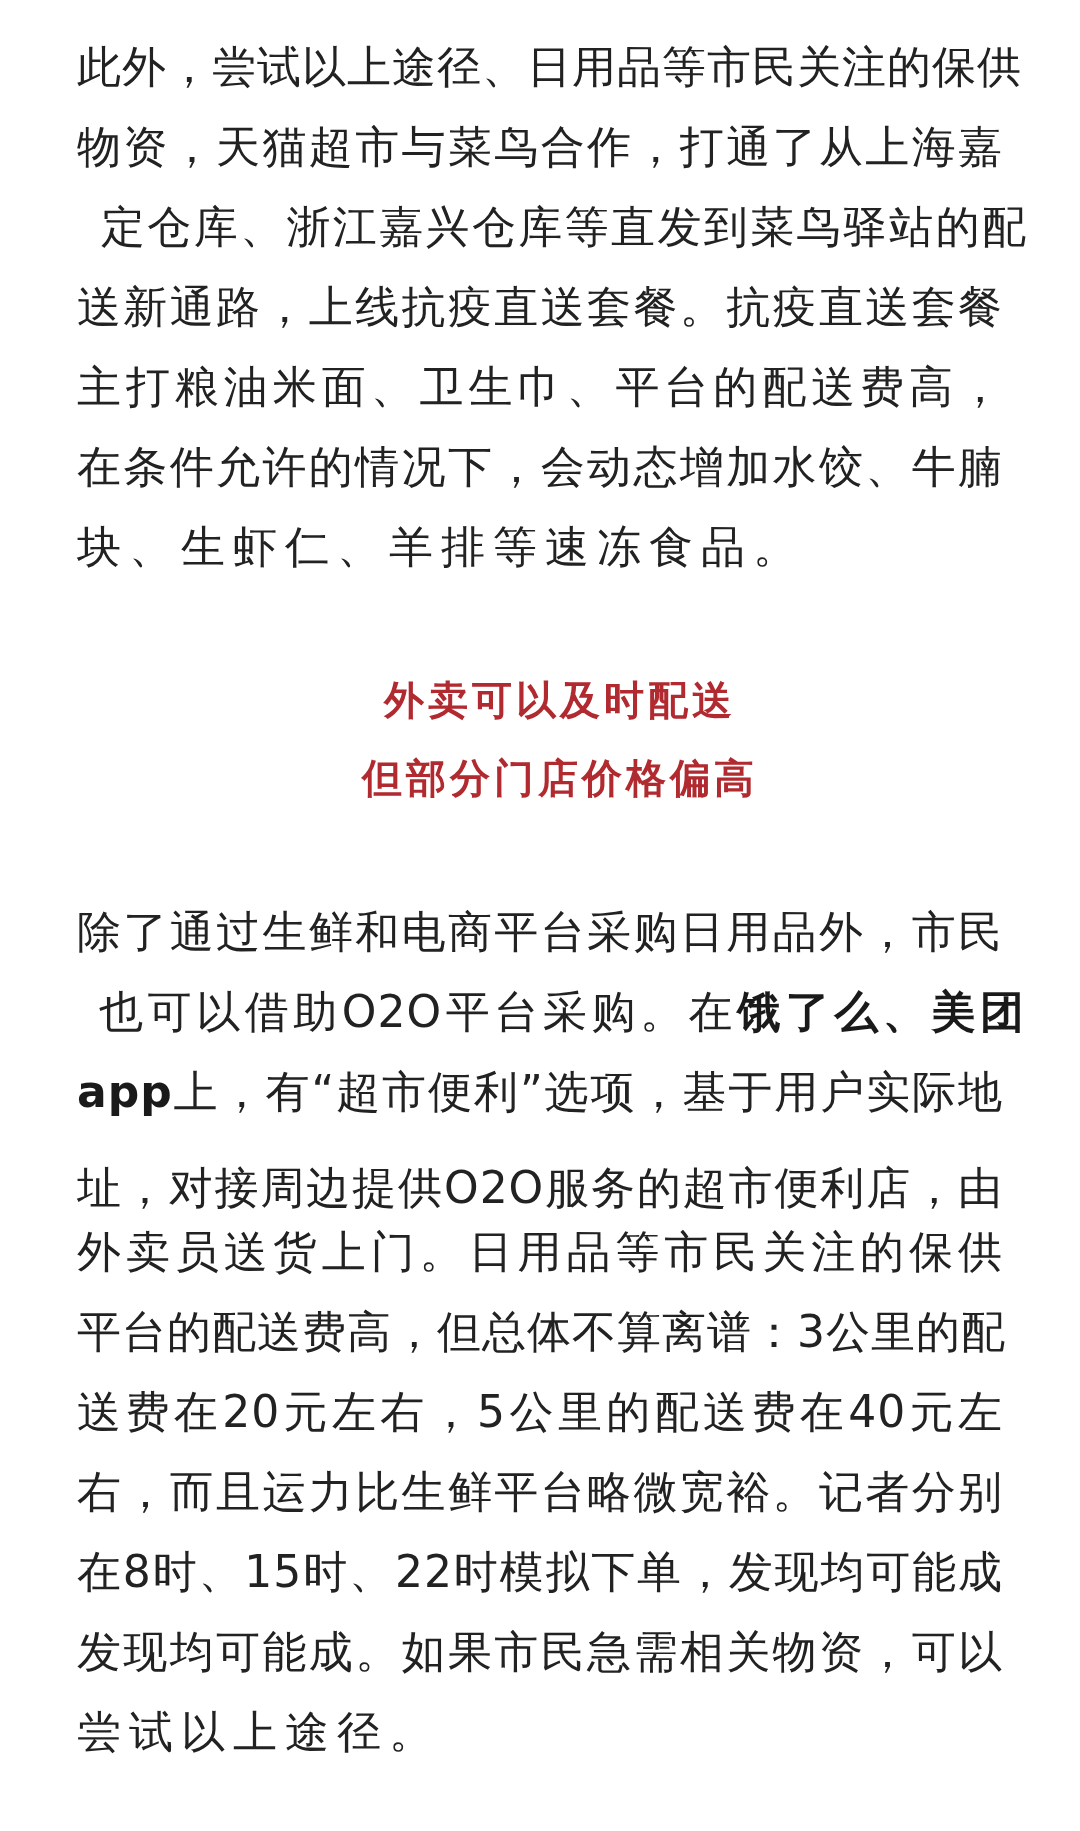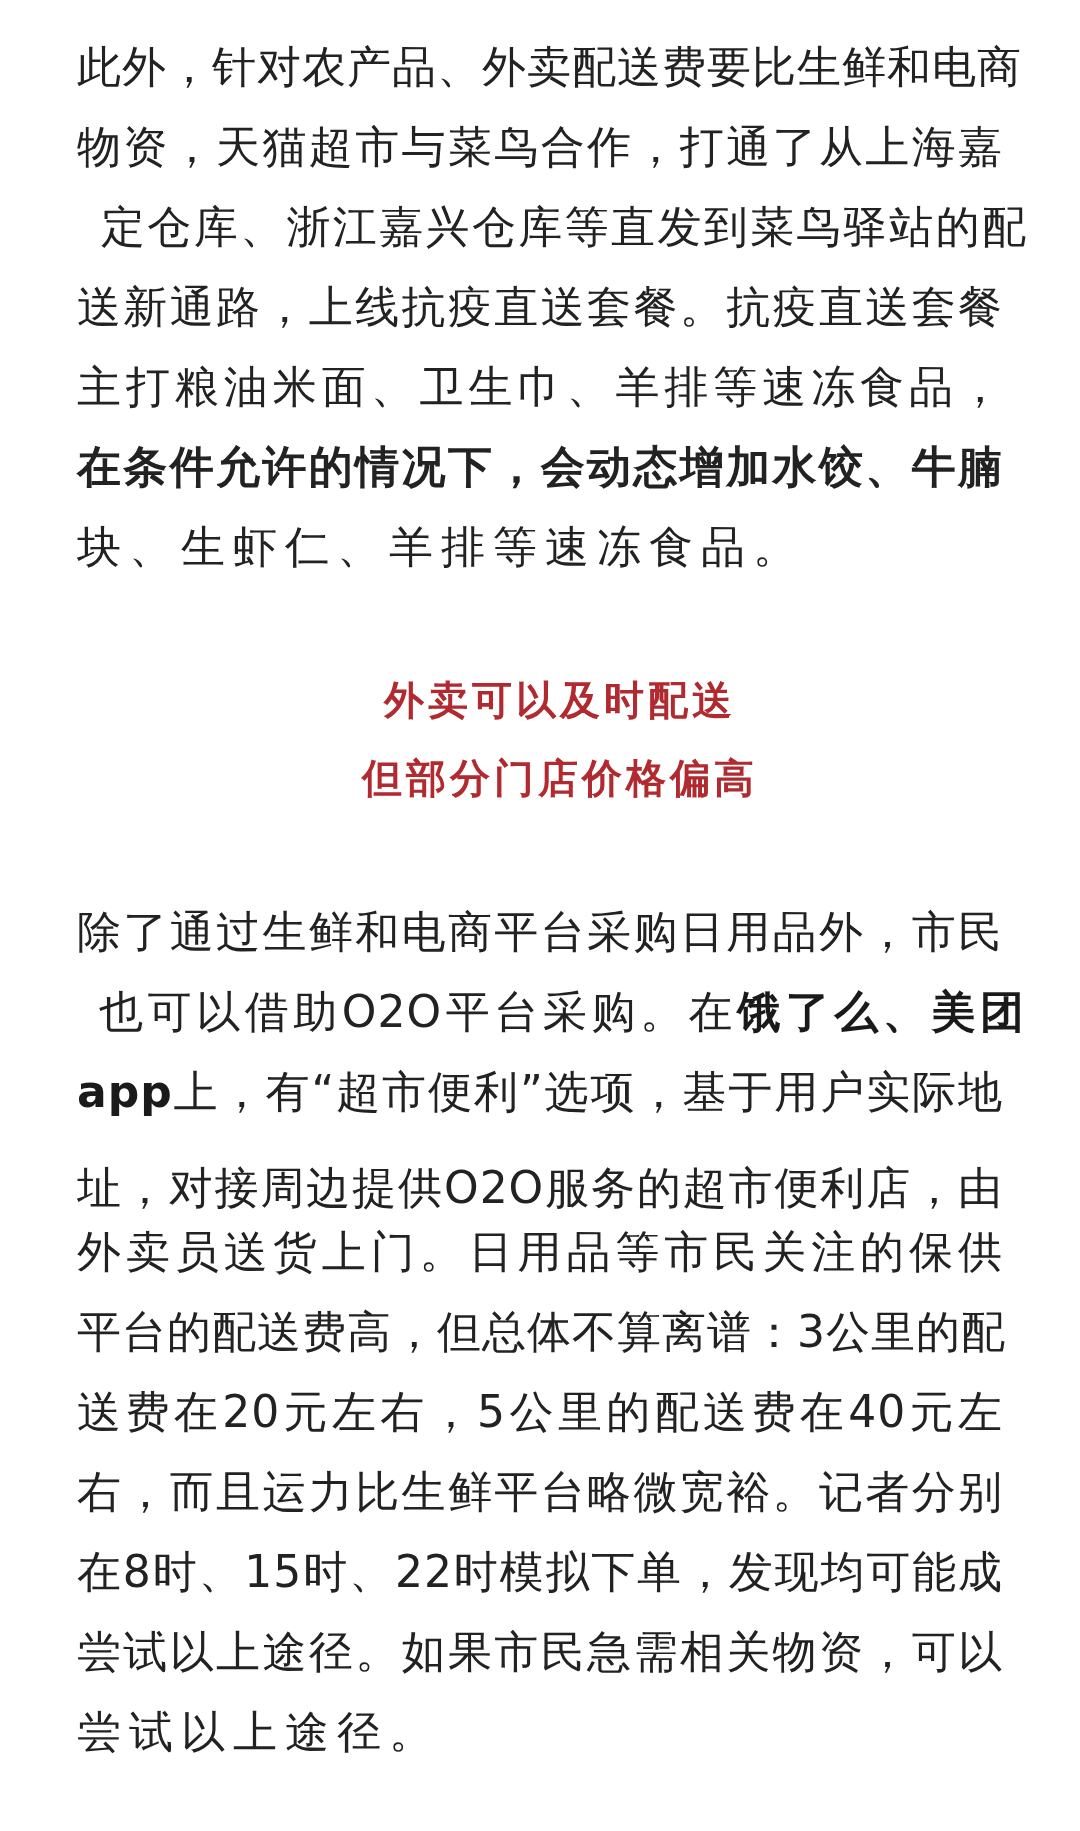--- a/index.html
+++ b/index.html
@@ -59,39 +59,39 @@
       letter-spacing: 4px;
       padding-left: 20px;
     }
   </style>
 </head>
 <body>
 
 <div class="article">
 
   <div class="para" id="para1" style="top:27px;">
-      <div class="line" style="top: 0px;"><span>此外，针对农产品、外卖配送费要比生鲜和电商</span></div>
+      <div class="line" style="top: 0px;"><span>此外，尝试以上途径、日用品等市民关注的保供</span></div>
       <div class="line" style="top: 80px;"><span>物资，天猫超市与菜鸟合作，打通了从上海嘉</span></div>
       <div class="line" style="top: 160px; margin-left: 24px;"><span>定仓库、浙江嘉兴仓库等直发到菜鸟驿站的配</span></div>
       <div class="line" style="top: 240px;"><span>送新通路，上线抗疫直送套餐。抗疫直送套餐</span></div>
-      <div class="line" style="top: 320px;"><span>主打粮油米面、卫生巾、羊排等速冻食品，</span></div>
-      <div class="line" style="top: 400px; font-weight: bold;"><span>在条件允许的情况下，会动态增加水饺、牛腩</span></div>
+      <div class="line" style="top: 320px;"><span>主打粮油米面、卫生巾、平台的配送费高，</span></div>
+      <div class="line" style="top: 400px;"><span>在条件允许的情况下，会动态增加水饺、牛腩</span></div>
       <div class="line last" style="top: 480px;"><span>块、生虾仁、羊排等速冻食品。</span></div>
     </div>
 
   <div class="heading" style="top:661px; color:#b02a30;">外卖可以及时配送</div>
   <div class="heading" style="top:739px; color:#b02a30;">但部分门店价格偏高</div>
 
   <div class="para" id="para2" style="top:892px;">
       <div class="line" style="top: 0px;"><span>除了通过生鲜和电商平台采购日用品外，市民</span></div>
       <div class="line" style="top: 80px; margin-left: 22px;"><span>也可以借助O2O平台采购。在</span><span class="seg-bold">饿了么、美团</span></div>
       <div class="line" style="top: 160px;"><span class="seg-bold">app</span><span>上，有“超市便利”选项，基于用户实际地</span></div>
       <div class="line" style="top: 256px;"><span>址，对接周边提供O2O服务的超市便利店，由</span></div>
       <div class="line" style="top: 320px;"><span>外卖员送货上门。日用品等市民关注的保供</span></div>
       <div class="line" style="top: 400px;"><span>平台的配送费高，但总体不算离谱：3公里的配</span></div>
       <div class="line" style="top: 480px;"><span>送费在20元左右，5公里的配送费在40元左</span></div>
       <div class="line" style="top: 560px;"><span>右，而且运力比生鲜平台略微宽裕。记者分别</span></div>
       <div class="line" style="top: 640px;"><span>在8时、15时、22时模拟下单，发现均可能成</span></div>
-      <div class="line" style="top: 720px;"><span>尝试以上途径。如果市民急需相关物资，可以</span></div>
+      <div class="line" style="top: 720px;"><span>发现均可能成。如果市民急需相关物资，可以</span></div>
       <div class="line last" style="top: 800px;"><span>尝试以上途径。</span></div>
     </div>
 
 </div>
 
 </body></html>

